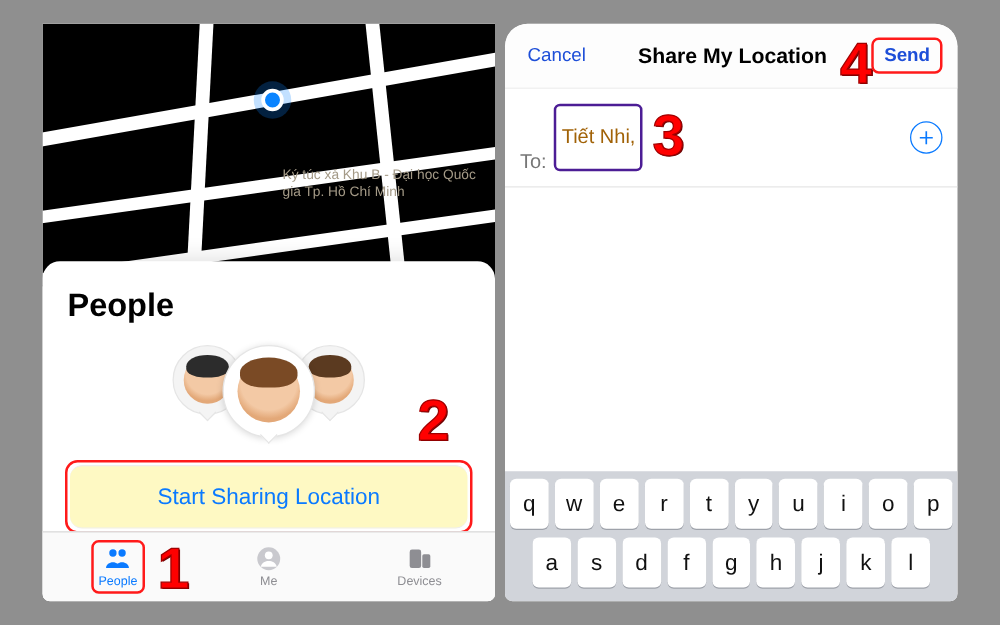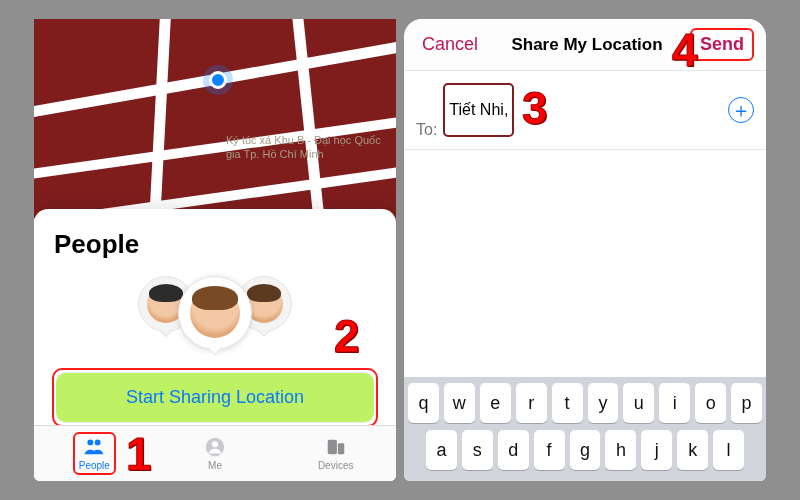--- a/index.html
+++ b/index.html
@@ -3,21 +3,21 @@
 <meta charset="utf-8">
 <style>
   * { box-sizing: border-box; margin: 0; padding: 0; font-family: -apple-system, Helvetica, Arial, sans-serif; }
   body { width: 800px; height: 500px; background: #8f8f8f; display: flex; justify-content: center; align-items: center; }
   .stage { width: 740px; height: 462px; background: #8f8f8f; display: flex; gap: 8px; justify-content: center; }
   .phone { width: 362px; height: 462px; background: #fff; position: relative; overflow: hidden; border-radius: 6px; }
   .phone.left { border-radius: 0 0 6px 6px; }
   .phone.right { border-radius: 18px 18px 6px 6px; }
 
   
-  .map { position: absolute; inset: 0 0 auto 0; height: 210px; background: #7f1d1d; overflow: hidden; }
+  .map { position: absolute; inset: 0 0 auto 0; height: 210px; background: #000000; overflow: hidden; }
   .road { position: absolute; background: #fff; }
   .r1 { width: 500px; height: 11px; top: 50px; left:-40px; transform: rotate(-10deg); }
   .r2 { width: 11px; height: 260px; left: 120px; top:-20px; transform: rotate(3deg); }
   .r3 { width: 11px; height: 260px; left: 270px; top:-20px; transform: rotate(-6deg); }
   .r4 { width: 500px; height: 10px; top: 120px; left:-40px; transform: rotate(-8deg); }
   .r5 { width: 500px; height: 10px; top: 170px; left:-40px; transform: rotate(-8deg); }
   .dot-loc { position: absolute; top: 52px; left: 175px; width: 18px; height: 18px; background:#0a84ff; border:3px solid #fff; border-radius:50%; box-shadow:0 0 0 6px rgba(10,132,255,0.25); }
   .map-label { position:absolute; top:115px; left:192px; font-size:11px; line-height:1.25; color:#a49a87; text-align:left; }
 
   .sheet { position:absolute; left:0; right:0; top:190px; bottom:0; background:#fff; border-radius:14px 14px 0 0; box-shadow:0 -2px 18px rgba(0,0,0,.12); padding:16px 16px 0 16px; }
@@ -27,37 +27,37 @@
   .ava.center { width:74px; height:74px; z-index:2; background:#fff; box-shadow:0 1px 6px rgba(0,0,0,.15); }
   .face { width:70%; height:70%; border-radius:50%; background: radial-gradient(circle at 50% 35%, #f3c9a5 55%, #e3a878 72%); position:relative; }
   .hair { position:absolute; top:-4%; left:5%; right:5%; height:48%; border-radius:50% 50% 40% 40%; }
   .hairA { background:#2c2c2c; }
   .hairB { background:#7a4a25; }
   .hairC { background:#5b3a20; }
   .tail { position:absolute; bottom:-4px; left:50%; width:10px; height:10px; background:inherit; transform: translateX(-50%) rotate(45deg); border-right:1px solid #e5e5e5; border-bottom:1px solid #e5e5e5; }
   .ava .tail { background:#f4f4f4; }
   .ava.center .tail { background:#fff; }
 
-  .share-btn { display:block; width:100%; padding:14px 0; font-size:18px; color:#0a7aff; background:#bef264; border:none; border-top:1px solid #eee; border-bottom:1px solid #eee; border-radius:10px; text-align:center; }
+  .share-btn { display:block; width:100%; padding:14px 0; font-size:18px; color:#0a7aff; background:#fef9c3; border:none; border-top:1px solid #eee; border-bottom:1px solid #eee; border-radius:10px; text-align:center; }
   .share-wrap { border:2px solid #ff1a1a; border-radius:10px; padding:2px; margin:0 2px; }
 
   .tabbar { position:absolute; left:0; right:0; bottom:0; height:56px; border-top:1px solid #d9d9d9; background:#fafafa; display:flex; }
   .tab { flex:1; display:flex; flex-direction:column; align-items:center; justify-content:center; gap:2px; font-size:10px; color:#8e8e93; }
   .tab.active { color:#0a7aff; }
   .tab svg { width:24px; height:22px; }
   .tab-people-wrap { border:2px solid #ff1a1a; border-radius:6px; padding:2px 4px; display:flex; flex-direction:column; align-items:center; gap:2px; }
 
   
   .nav { height:52px; display:flex; align-items:center; justify-content:space-between; padding:0 12px; border-bottom:1px solid #e6e6e6; background:#fdfdfd; border-radius:18px 18px 0 0; }
-  .nav .link { color:#be185d; font-size:18px; background:none; border:none; padding:4px 6px; }
+  .nav .link { color:#1d4ed8; font-size:15px; background:none; border:none; padding:4px 6px; }
   .nav .title { font-size:17px; font-weight:600; color:#000; }
   .send-wrap { border:2px solid #ff1a1a; border-radius:6px; padding:0 2px; }
   .to-row { display:flex; align-items:center; padding:10px 12px; border-bottom:1px solid #e6e6e6; font-size:16px; color:#333; }
   .to-row .to-label { color:#777; margin-right:6px;margin-top:40px; }
-  .chip { border:2px solid #7f1d1d; border-radius:5px; padding:16px 4px; color:#000000; }
+  .chip { border:2px solid #4c1d95; border-radius:5px; padding:16px 4px; color:#a16207; }
   .add-contact { margin-left:auto; width:26px; height:26px; border:1.6px solid #0a7aff; border-radius:50%; color:#0a7aff; font-size:20px; line-height:22px; text-align:center; background:none; }
   .blank { height:210px; }
 
   .kbd { position:absolute; left:0; right:0; bottom:0; background:#d1d4da; padding:6px 4px 4px 4px; }
   .krow { display:flex; gap:5px; justify-content:center; margin-bottom:7px; }
   .key { flex:1; max-width:31px; height:40px; background:#fff; border-radius:5px; box-shadow:0 1px 0 #9ea2aa; display:flex; align-items:center; justify-content:center; font-size:18px; color:#111; }
   .krow.mid { padding:0 18px; }
 
   
   .anno { position:absolute; font-size:46px; font-weight:900; color:#ff0000; -webkit-text-stroke:1px #a00000; text-shadow:1px 1px 0 #600; pointer-events:none; z-index:20; }

